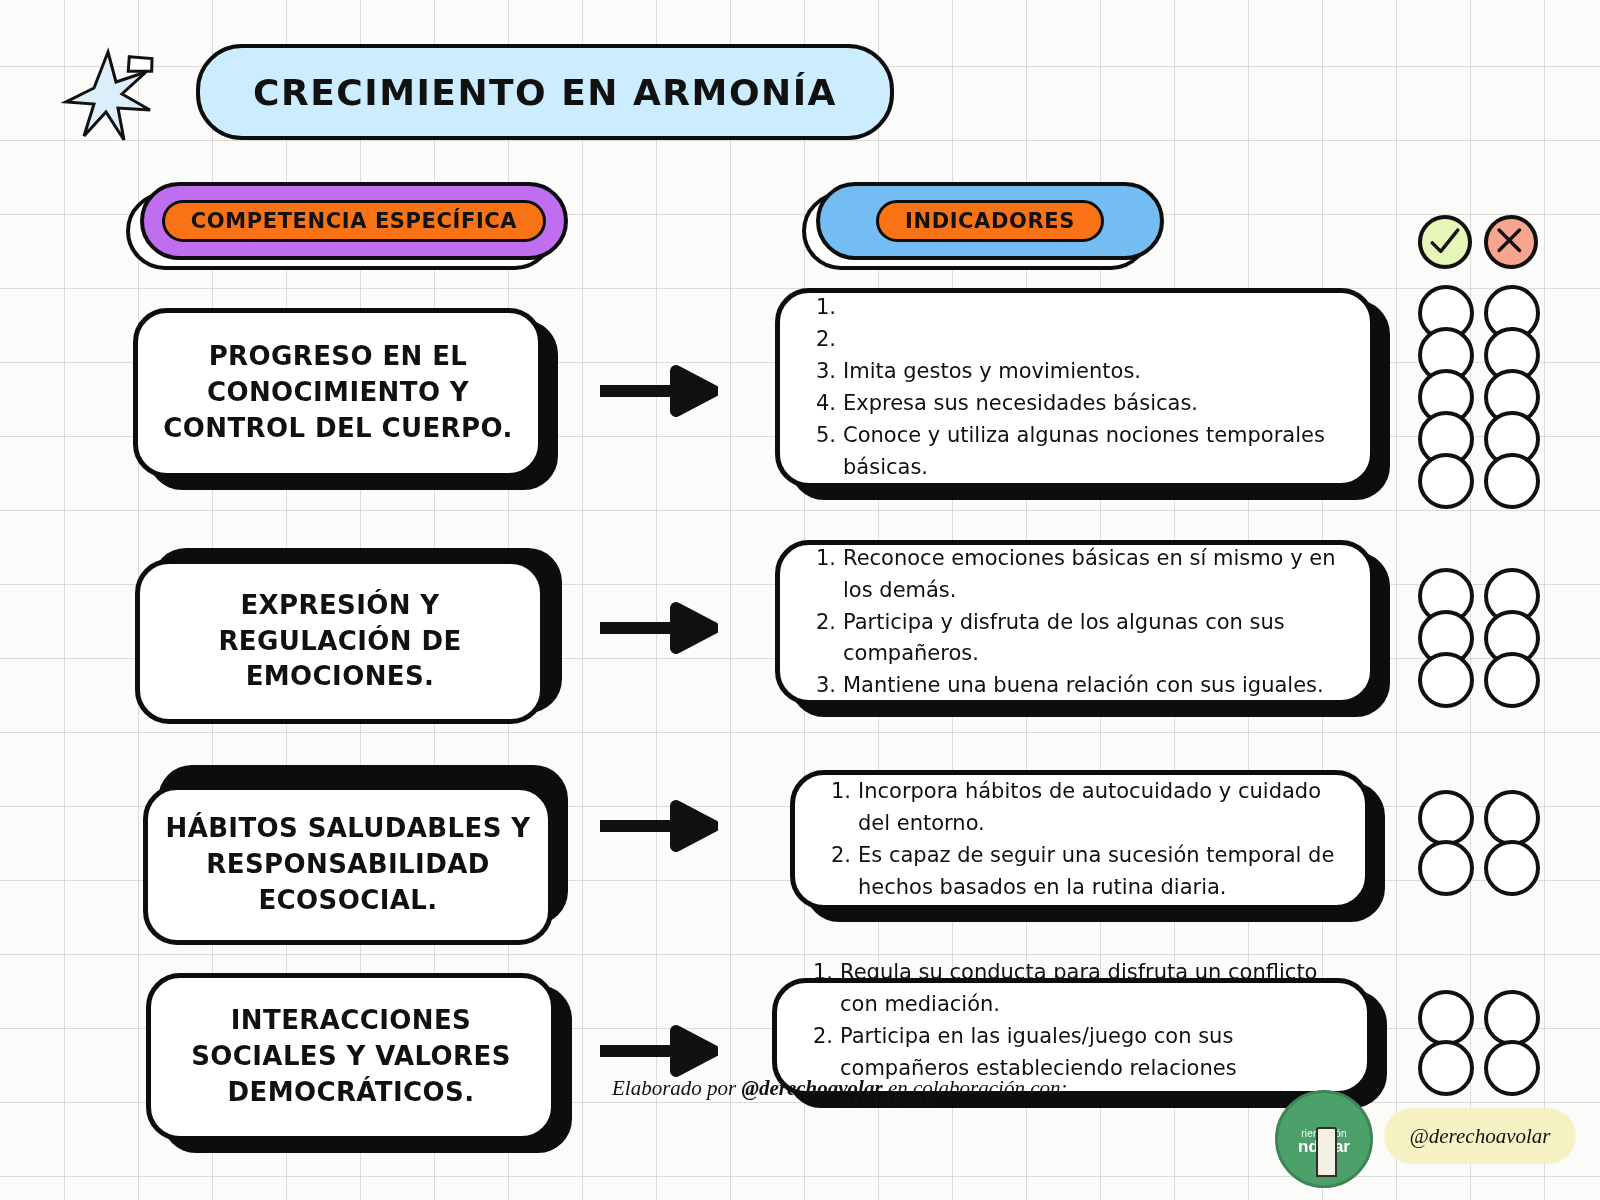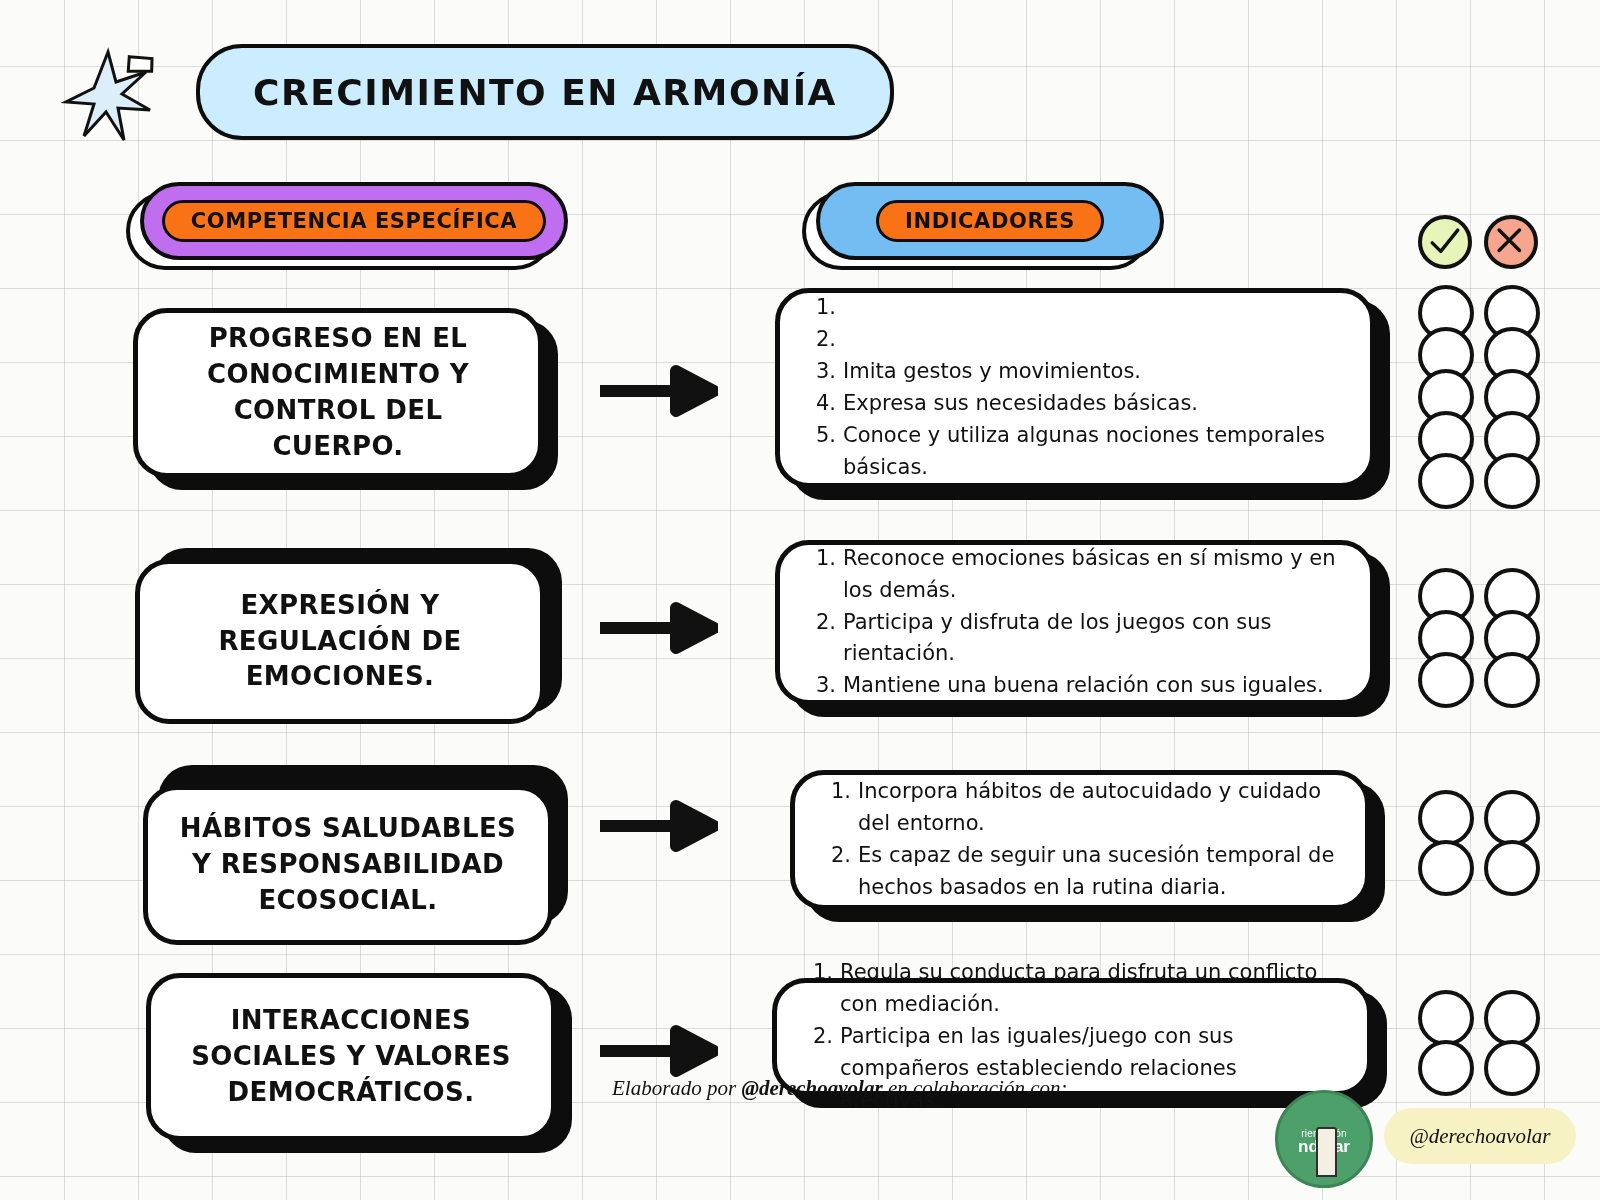--- a/index.html
+++ b/index.html
@@ -108,21 +108,21 @@
   }
   .comp-box {
     position: absolute;
     border-radius: 34px;
     background: #fff;
     border: 5px solid #0d0d0d;
     display: flex;
     align-items: center;
     justify-content: flex-end;
     text-align: center;
-    padding: 6px 28px;
+    padding: 6px 14px;
     box-sizing: border-box;
   }
   .comp-box span {
     font-family: "DejaVu Sans", sans-serif;
     font-weight: bold;
     font-size: 26px;
     line-height: 1.38;
     letter-spacing: 0.4px;
     color: #111;
   }
@@ -355,21 +355,21 @@
   </svg>
 
   <div class="ind-shadow" style="left:790px; top:552px; width:600px; height:165px;"></div>
   <div class="ind-box" style="left:775px; top:540px; width:600px; height:165px;">
     <div class="ind-line">
         <span class="ind-num">1.</span>
         <span>Reconoce emociones básicas en sí mismo y en los demás.</span>
       </div>
     <div class="ind-line">
         <span class="ind-num">2.</span>
-        <span>Participa y disfruta de los juegos con sus rientación.</span>
+        <span>Participa y disfruta de los algunas con sus compañeros.</span>
       </div>
     <div class="ind-line">
         <span class="ind-num">3.</span>
         <span>Mantiene una buena relación con sus iguales.</span>
       </div>
   </div>
 
   <div class="bubble" style="left:1418px; top:568px;"></div>
   <div class="bubble" style="left:1484px; top:568px;"></div>
   <div class="bubble" style="left:1418px; top:610px;"></div>

